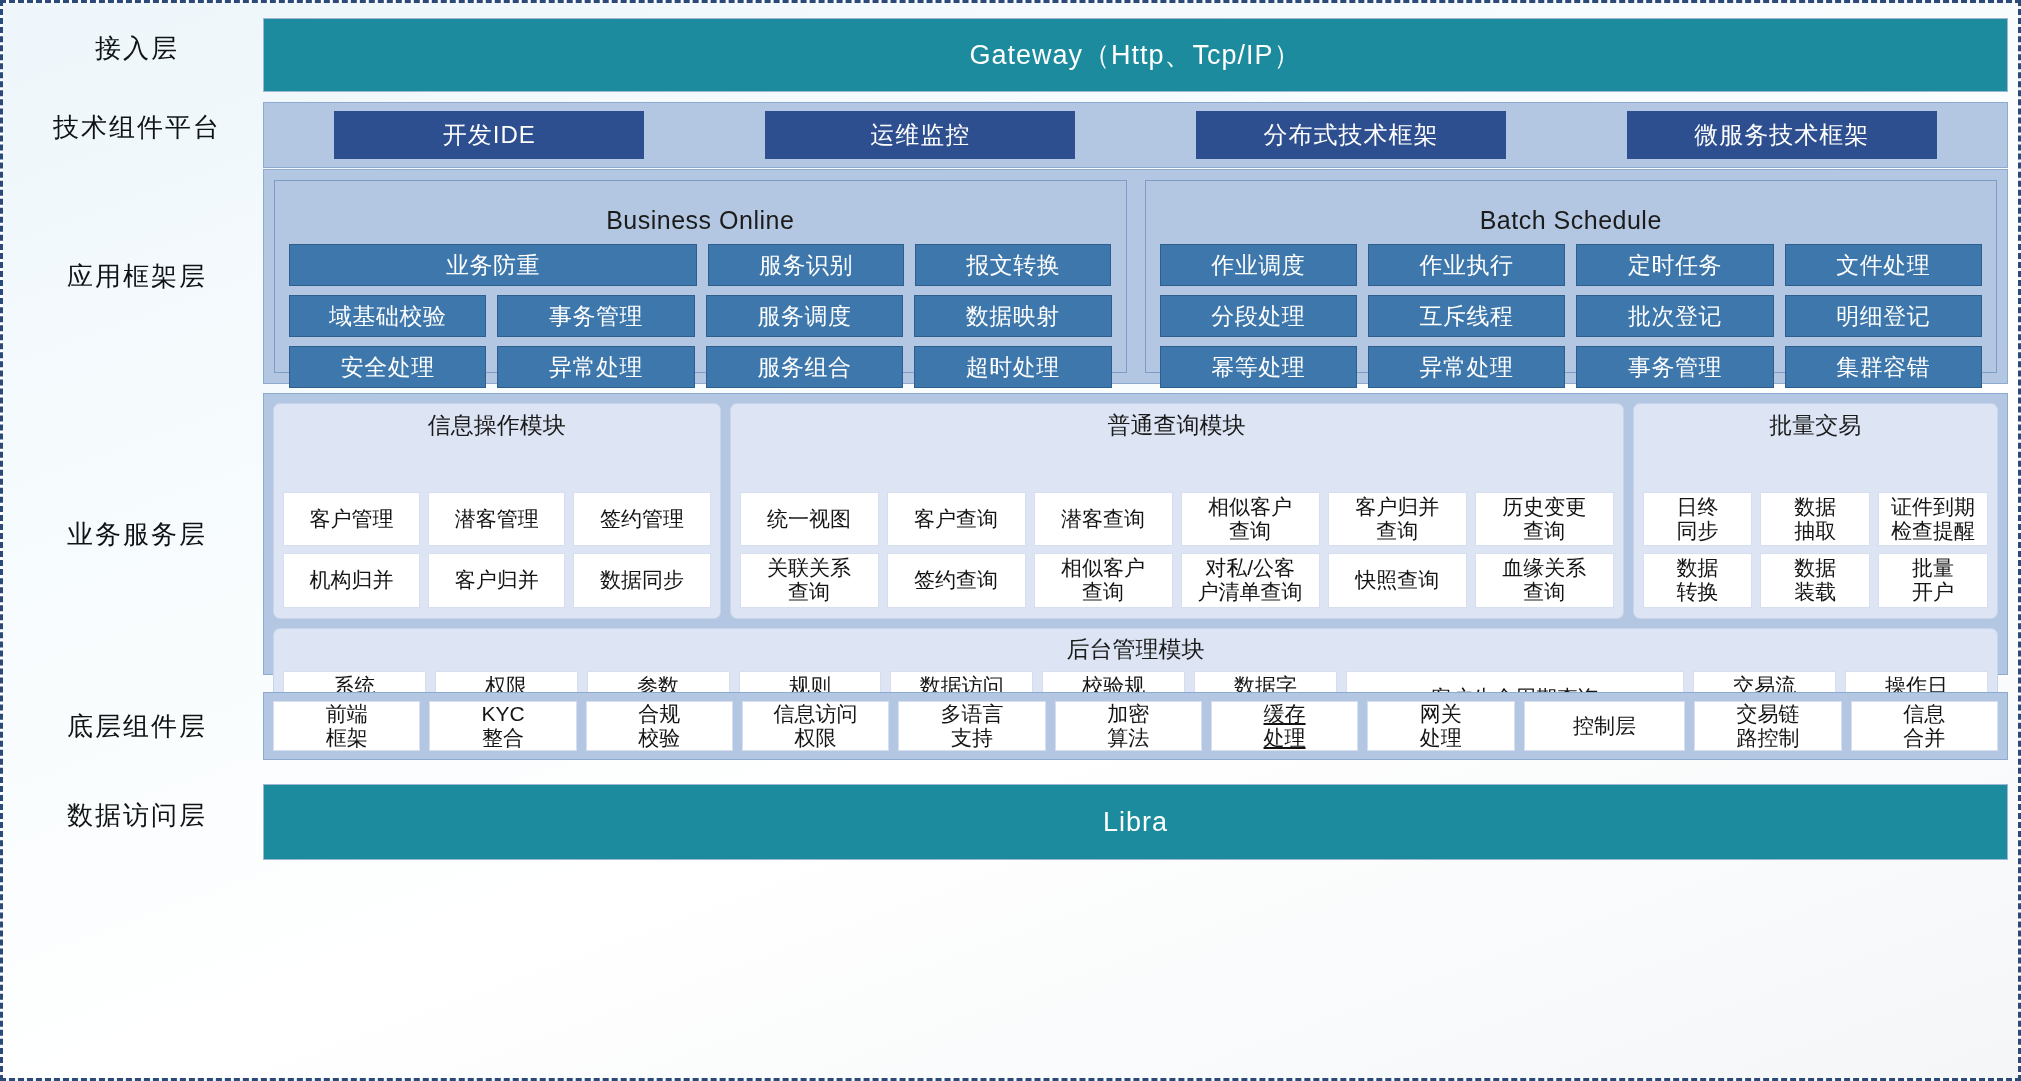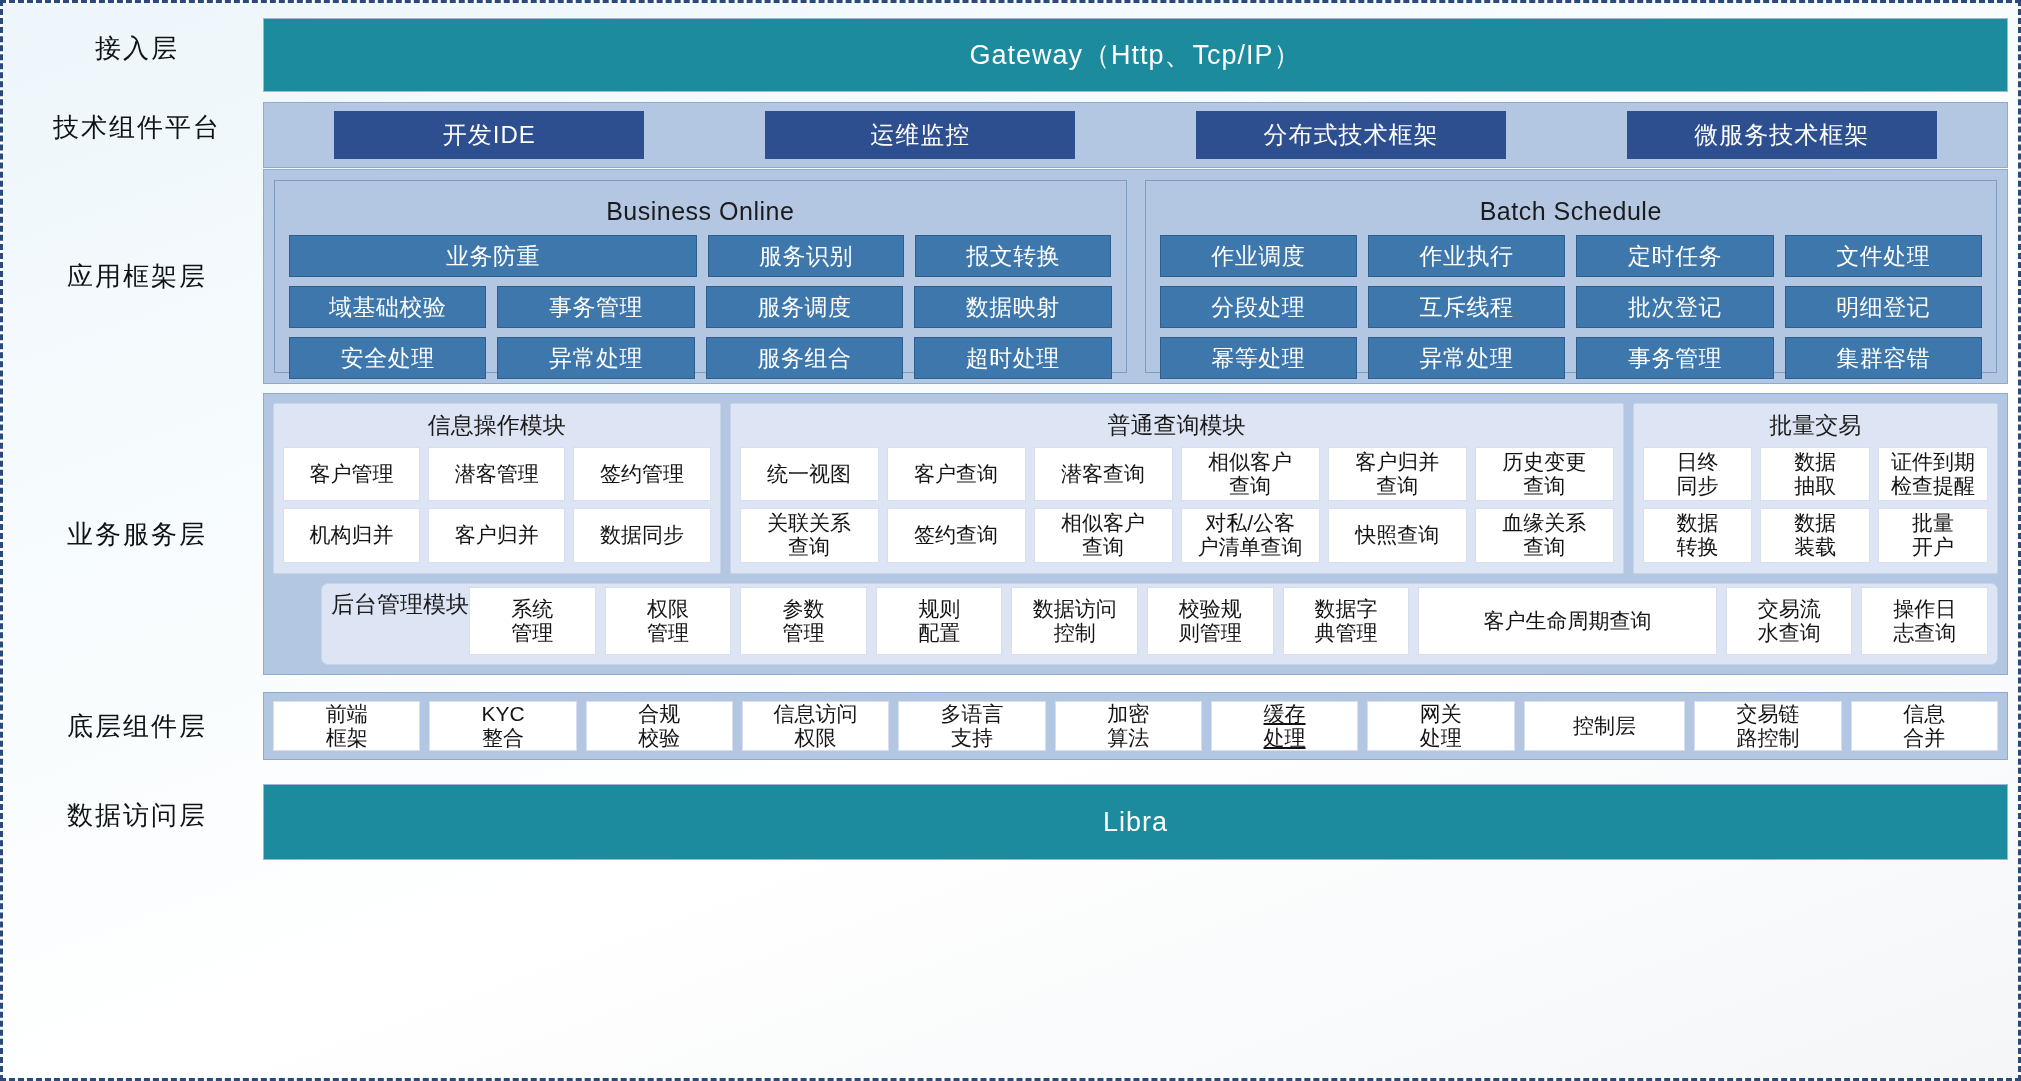--- a/index.html
+++ b/index.html
@@ -61,21 +61,21 @@
     display: flex; align-items: center; justify-content: center;
     letter-spacing: 1px;
   }
 
   
   .af-wrap { display: flex; gap: 18px; width: 100%; }
   .af-group {
     background: #b4c7e2;
     border: 1px solid #7f9cc6;
     flex: 1;
-    padding: 13px 14px 14px 14px;
+    padding: 22px 14px 14px 14px;
     display: flex; flex-direction: column;
   }
   .af-title {
     text-align: center; font-size: 25px; color: #1b1b1b;
     padding: 3px 0 9px 0; letter-spacing: 0.5px;
   }
   .af-grid { display: flex; flex-direction: column; gap: 9px; flex: 1; }
   .af-line { display: flex; gap: 11px; flex: 1; }
   .af-cell {
     background: #3d77ab;
@@ -94,23 +94,23 @@
     background: #b4c7e2;
     border: 1px solid #8faad0;
     padding: 9px;
     display: flex; flex-direction: column; gap: 9px;
     height: 100%;
   }
   .bs-top { display: flex; gap: 9px; flex: 1; }
   .bs-mod {
     background: #dde5f4;
     border: 1px solid #c8d4ea;
-    border-radius: 2px;
+    border-radius: 7px;
     padding: 4px 9px 10px 9px;
-    display: flex; flex-direction: column;
+    display: flex; flex-direction: column; gap: 45px;
   }
   .bs-mod-title {
     text-align: center; font-size: 23px; color: #1b1b1b;
     padding: 2px 0 6px 0;
   }
   .bs-rows { display: flex; flex-direction: column; gap: 7px; flex: 1; }
   .bs-line { display: flex; gap: 8px; flex: 1; }
   .bs-cell {
     background: #ffffff;
     border: 1px solid #d7dfee;
@@ -119,21 +119,21 @@
     display: flex; align-items: center; justify-content: center;
     text-align: center; line-height: 1.15;
     flex: 1; padding: 2px 3px;
     white-space: pre-line;
   }
   .bs-bottom {
     background: #dde5f4;
     border: 1px solid #c8d4ea;
     border-radius: 7px;
     padding: 3px 9px 9px 9px;
-    display: flex; flex-direction: row; margin-left: 48px;
+    display: flex; flex-direction: column;
   }
   .bs-bottom .bs-line { gap: 9px; }
 
   
   .bc-panel {
     background: #b4c7e2;
     border: 1px solid #8faad0;
     padding: 8px 9px;
     display: flex; gap: 9px;
     height: 100%;

